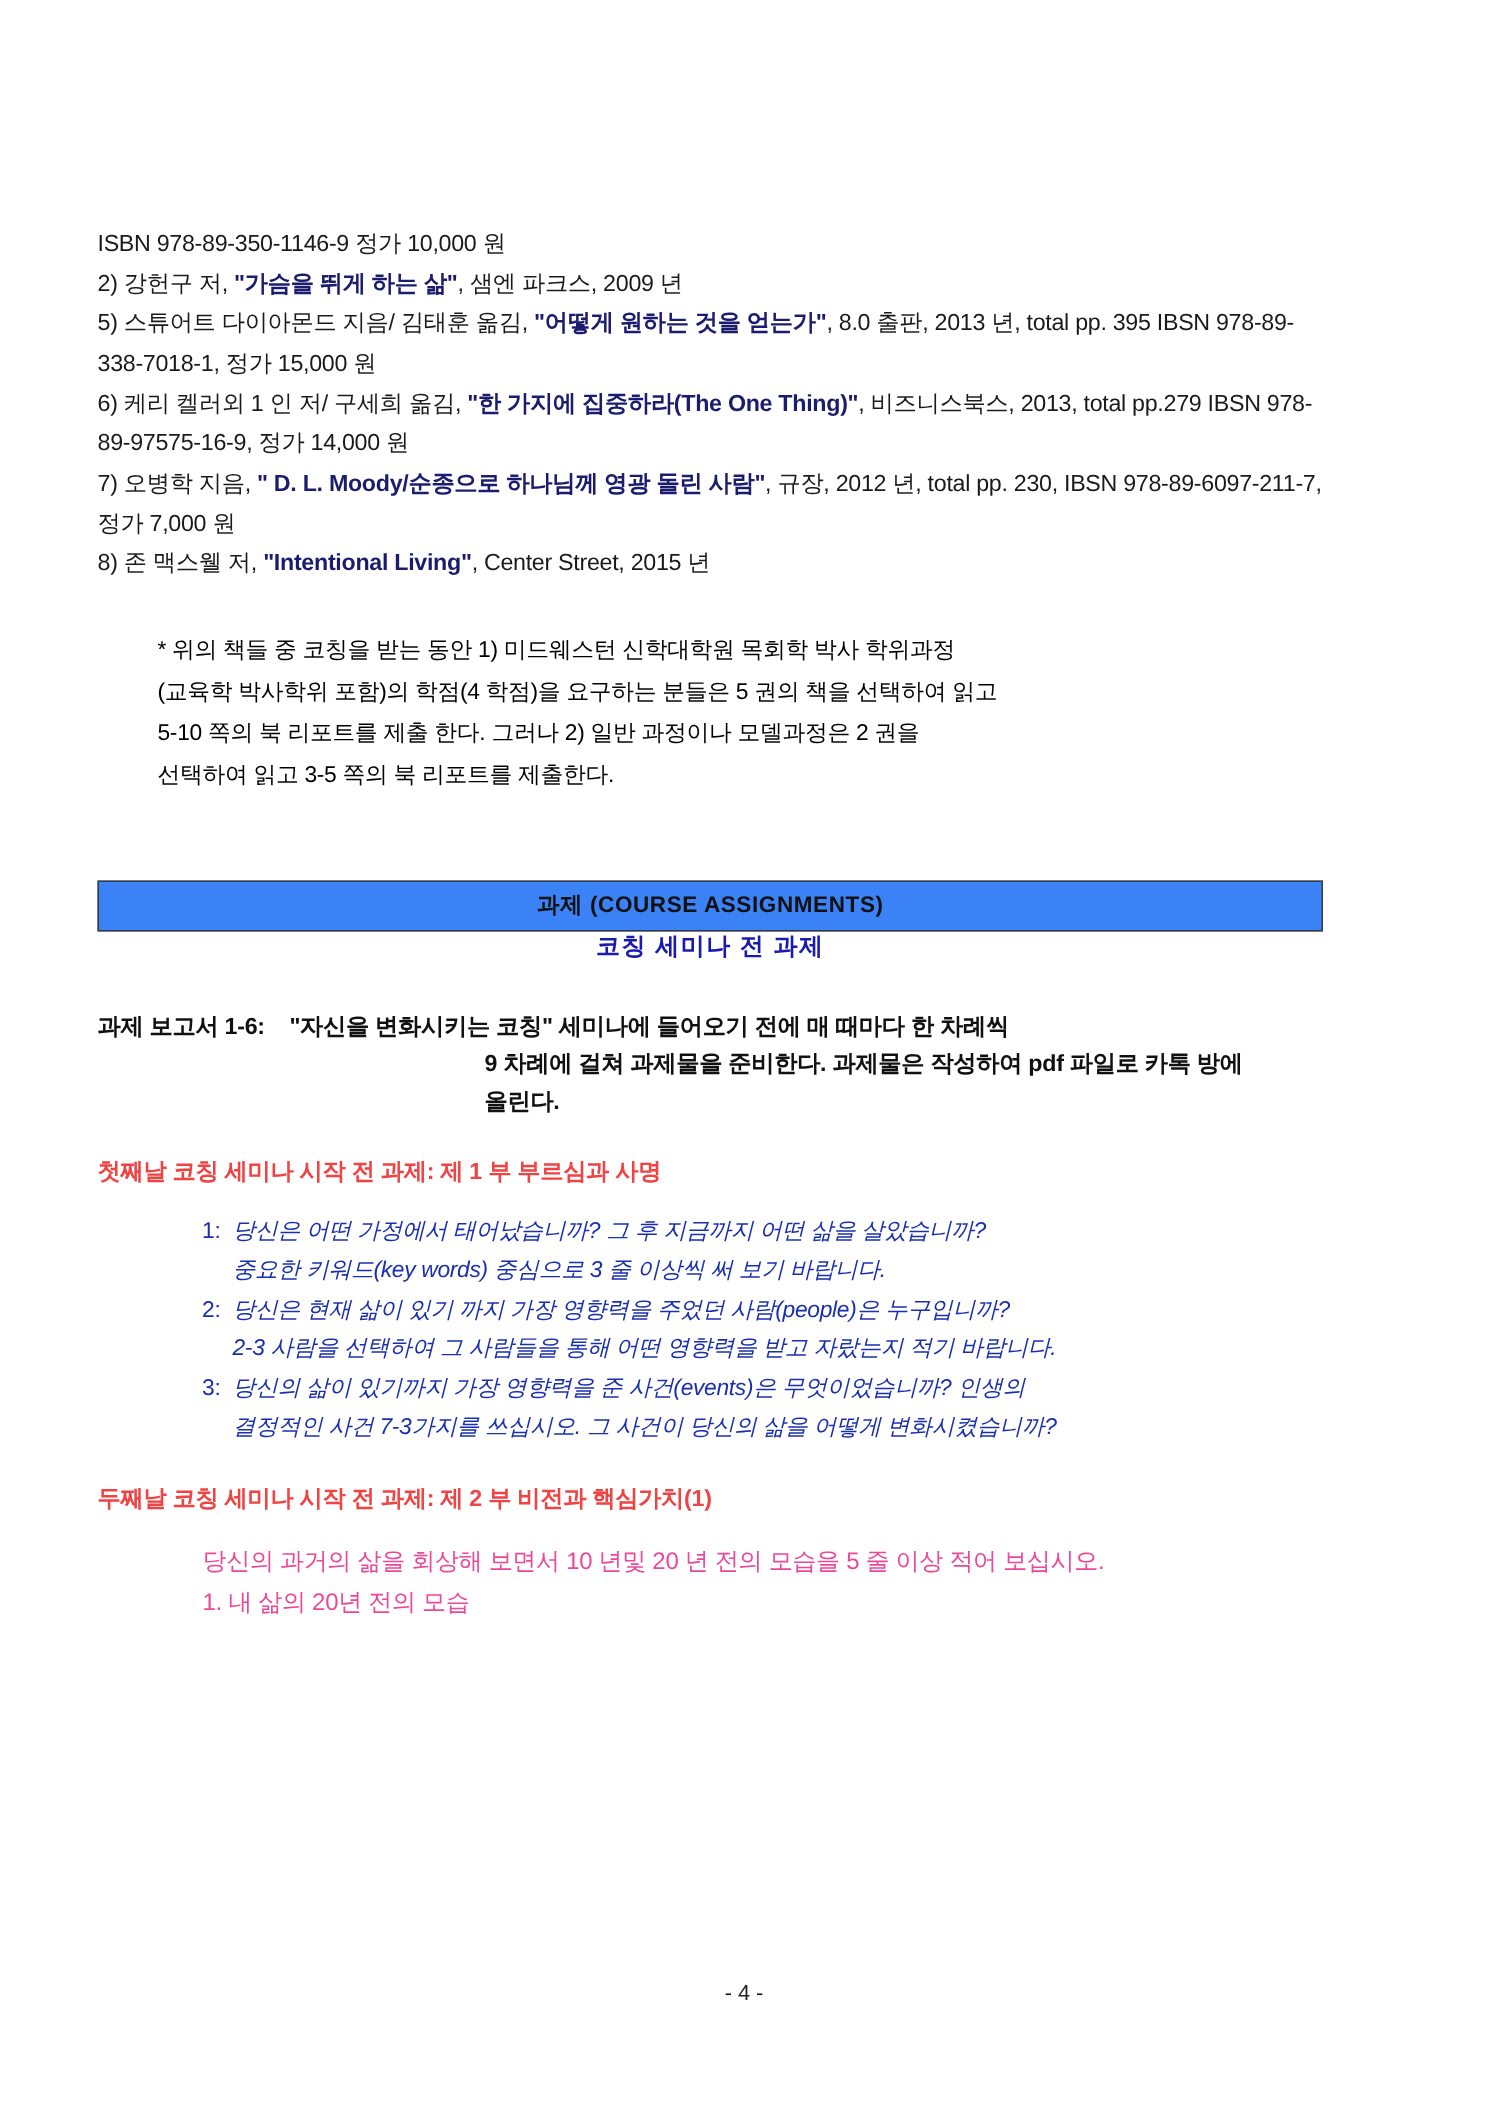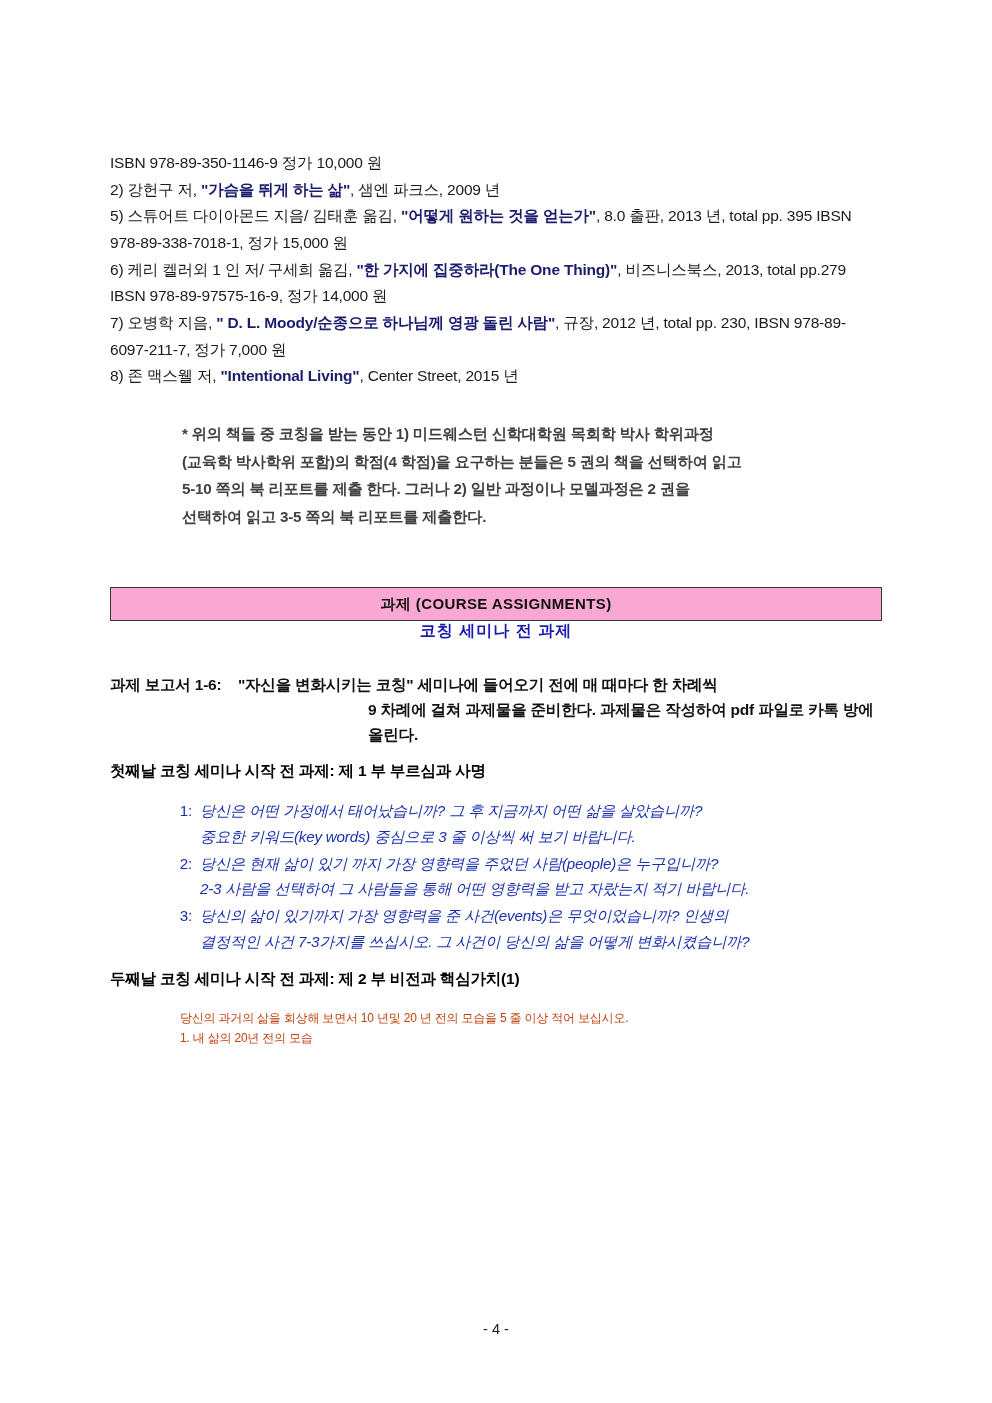--- a/index.html
+++ b/index.html
@@ -13,46 +13,46 @@
     position: relative;
     font-family: "Liberation Sans", sans-serif;
     color: #000000;
   }
   .page {
     position: absolute;
     left: 0; top: 0;
     width: 992px;
     height: 1403px;
     box-sizing: border-box;
-    padding: 150px 110px 40px 110px;
+    padding: 150px 110px 40px 65px;
   }
   .biblio {
     font-size: 15.5px;
     line-height: 1.72;
     color: #1a1a1a;
     letter-spacing: -0.2px;
   }
   .biblio .line {
     white-space: normal;
   }
   .nv { color: #1c1c6e; font-weight: bold; }
   .note {
     margin-top: 30px;
-    margin-left: 72px;
+    margin-left: 40px;
     margin-right: 30px;
     font-size: 15.2px;
     line-height: 1.82;
-    color: #404040;
-    font-weight: bold;
+    color: #000000;
+    font-weight: normal;
     letter-spacing: -0.2px;
   }
   .bar {
     margin-top: 56px;
     border: 1px solid #3a3a3a;
-    background: #f9a8d4;
+    background: #3b82f6;
     height: 32px;
     line-height: 32px;
     text-align: center;
     font-size: 15px;
     font-weight: bold;
     color: #111;
     letter-spacing: 0.4px;
   }
   .center-title {
     text-align: center;
@@ -68,24 +68,24 @@
     font-weight: bold;
     color: #111;
     letter-spacing: -0.2px;
   }
   .assign-block .hang {
     display: block;
     padding-left: 258px;
     text-indent: 0;
   }
   .sec-head {
-    margin-top: 14px;
+    margin-top: 24px;
     font-size: 15.5px;
     font-weight: bold;
-    color: #000000;
+    color: #ef4444;
     letter-spacing: -0.2px;
   }
   .qlist {
     margin-top: 16px;
     margin-left: 60px;
     font-size: 15.2px;
     line-height: 1.7;
     color: #1a2fae;
     letter-spacing: -0.2px;
   }
@@ -102,23 +102,23 @@
   .qlist .txt {
     flex: 1;
   }
   .qlist .txt .cont {
     display: block;
     font-style: italic;
   }
   .plain-block {
     margin-top: 18px;
     margin-left: 70px;
-    font-size: 12px;
+    font-size: 16px;
     line-height: 1.7;
-    color: #c2410c;
+    color: #ec4899;
     letter-spacing: -0.2px;
   }
   .footer {
     position: absolute;
     left: 0;
     bottom: 66px;
     width: 992px;
     text-align: center;
     font-size: 14.5px;
     color: #222;

